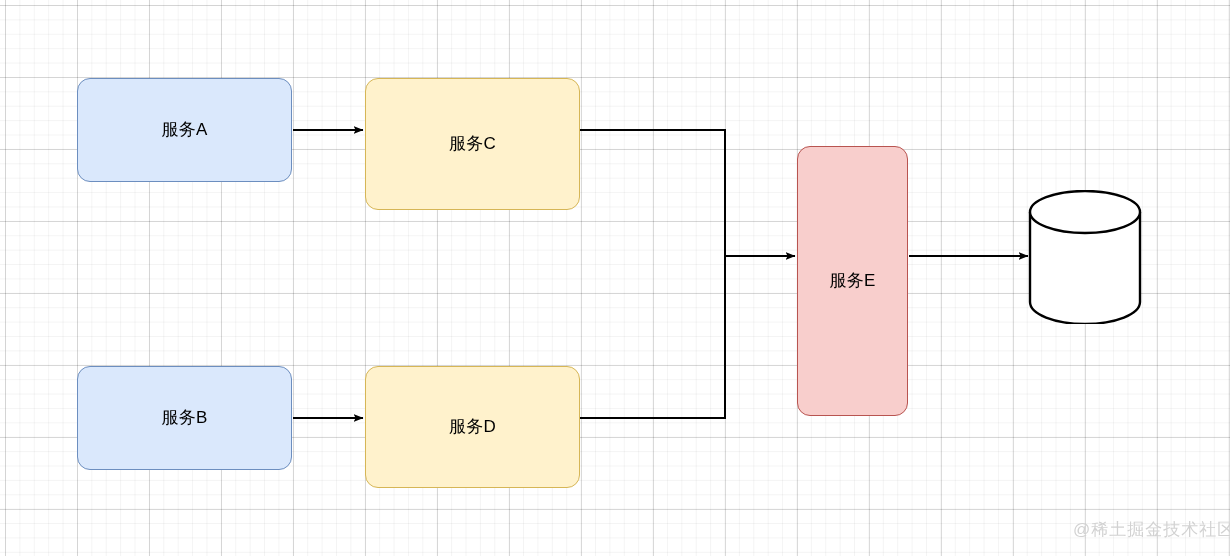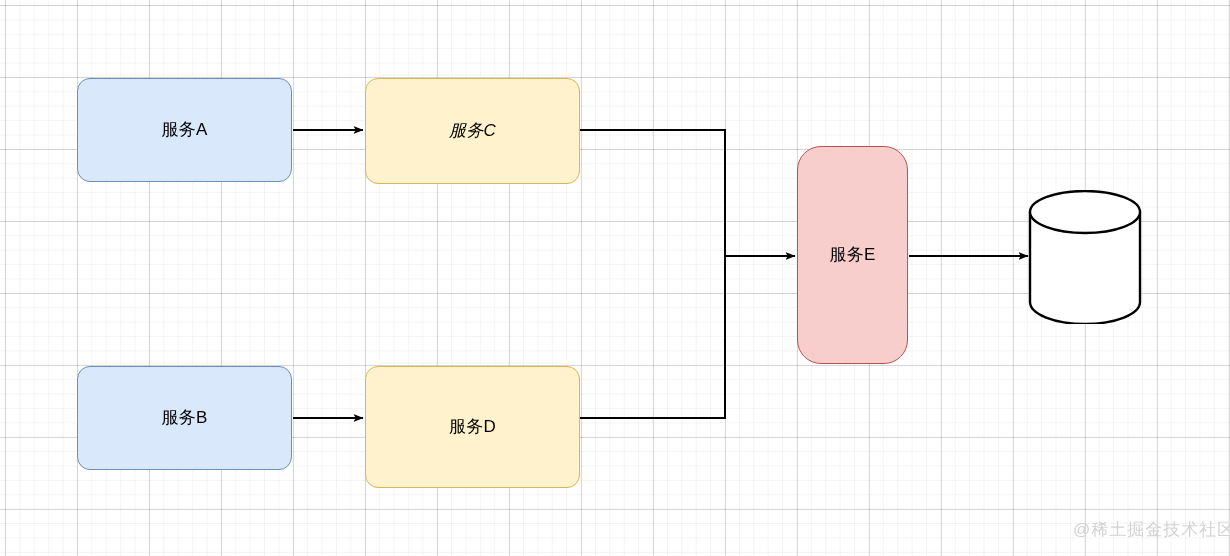--- a/index.html
+++ b/index.html
@@ -117,29 +117,29 @@
   </svg>
 
   <div class="node node-a" style="left:77px; top:78px; width:215px; height:104px;">
     <span class="node-label">服务A</span>
   </div>
 
   <div class="node node-b" style="left:77px; top:366px; width:215px; height:104px;">
     <span class="node-label">服务B</span>
   </div>
 
-  <div class="node node-c" style="left:365px; top:78px; width:215px; height:106px;font-style:italic;">
+  <div class="node node-c" style="left:365px; top:78px; width:215px; height:132px;">
     <span class="node-label">服务C</span>
   </div>
 
   <div class="node node-d" style="left:365px; top:366px; width:215px; height:122px;">
     <span class="node-label">服务D</span>
   </div>
 
-  <div class="node node-e" style="left:797px; top:146px; width:111px; height:218px;border-radius:24px;">
+  <div class="node node-e" style="left:797px; top:146px; width:111px; height:270px;">
     <span class="node-label">服务E</span>
   </div>
 
   <svg class="cylinder" style="left:1028px; top:190px;" width="114" height="134" viewBox="0 0 114 134" xmlns="http://www.w3.org/2000/svg">
     <path d="M 2 22 L 2 112 A 55 22 0 0 0 112 112 L 112 22" fill="#ffffff" stroke="#000000" stroke-width="2.4" stroke-linejoin="round"></path>
     <ellipse cx="57" cy="22" rx="55" ry="21" fill="#ffffff" stroke="#000000" stroke-width="2.4"></ellipse>
   </svg>
 
   <div class="watermark" style="left:1073px; top:518px;">@稀土掘金技术社区</div>
 

